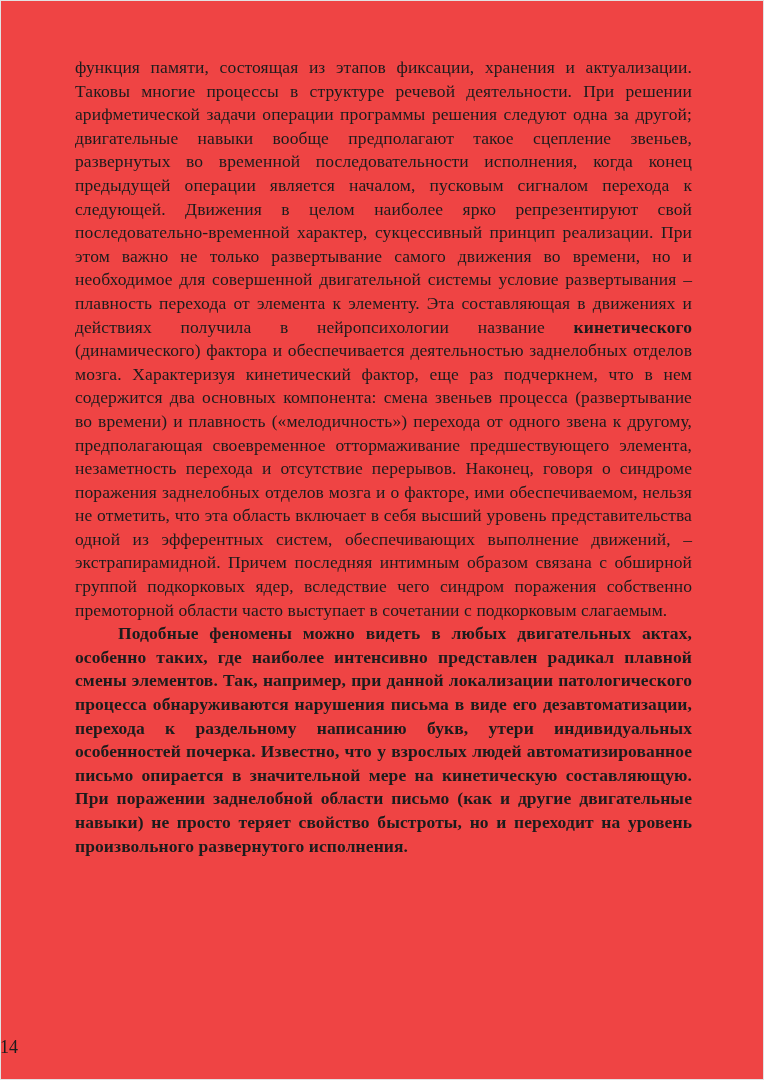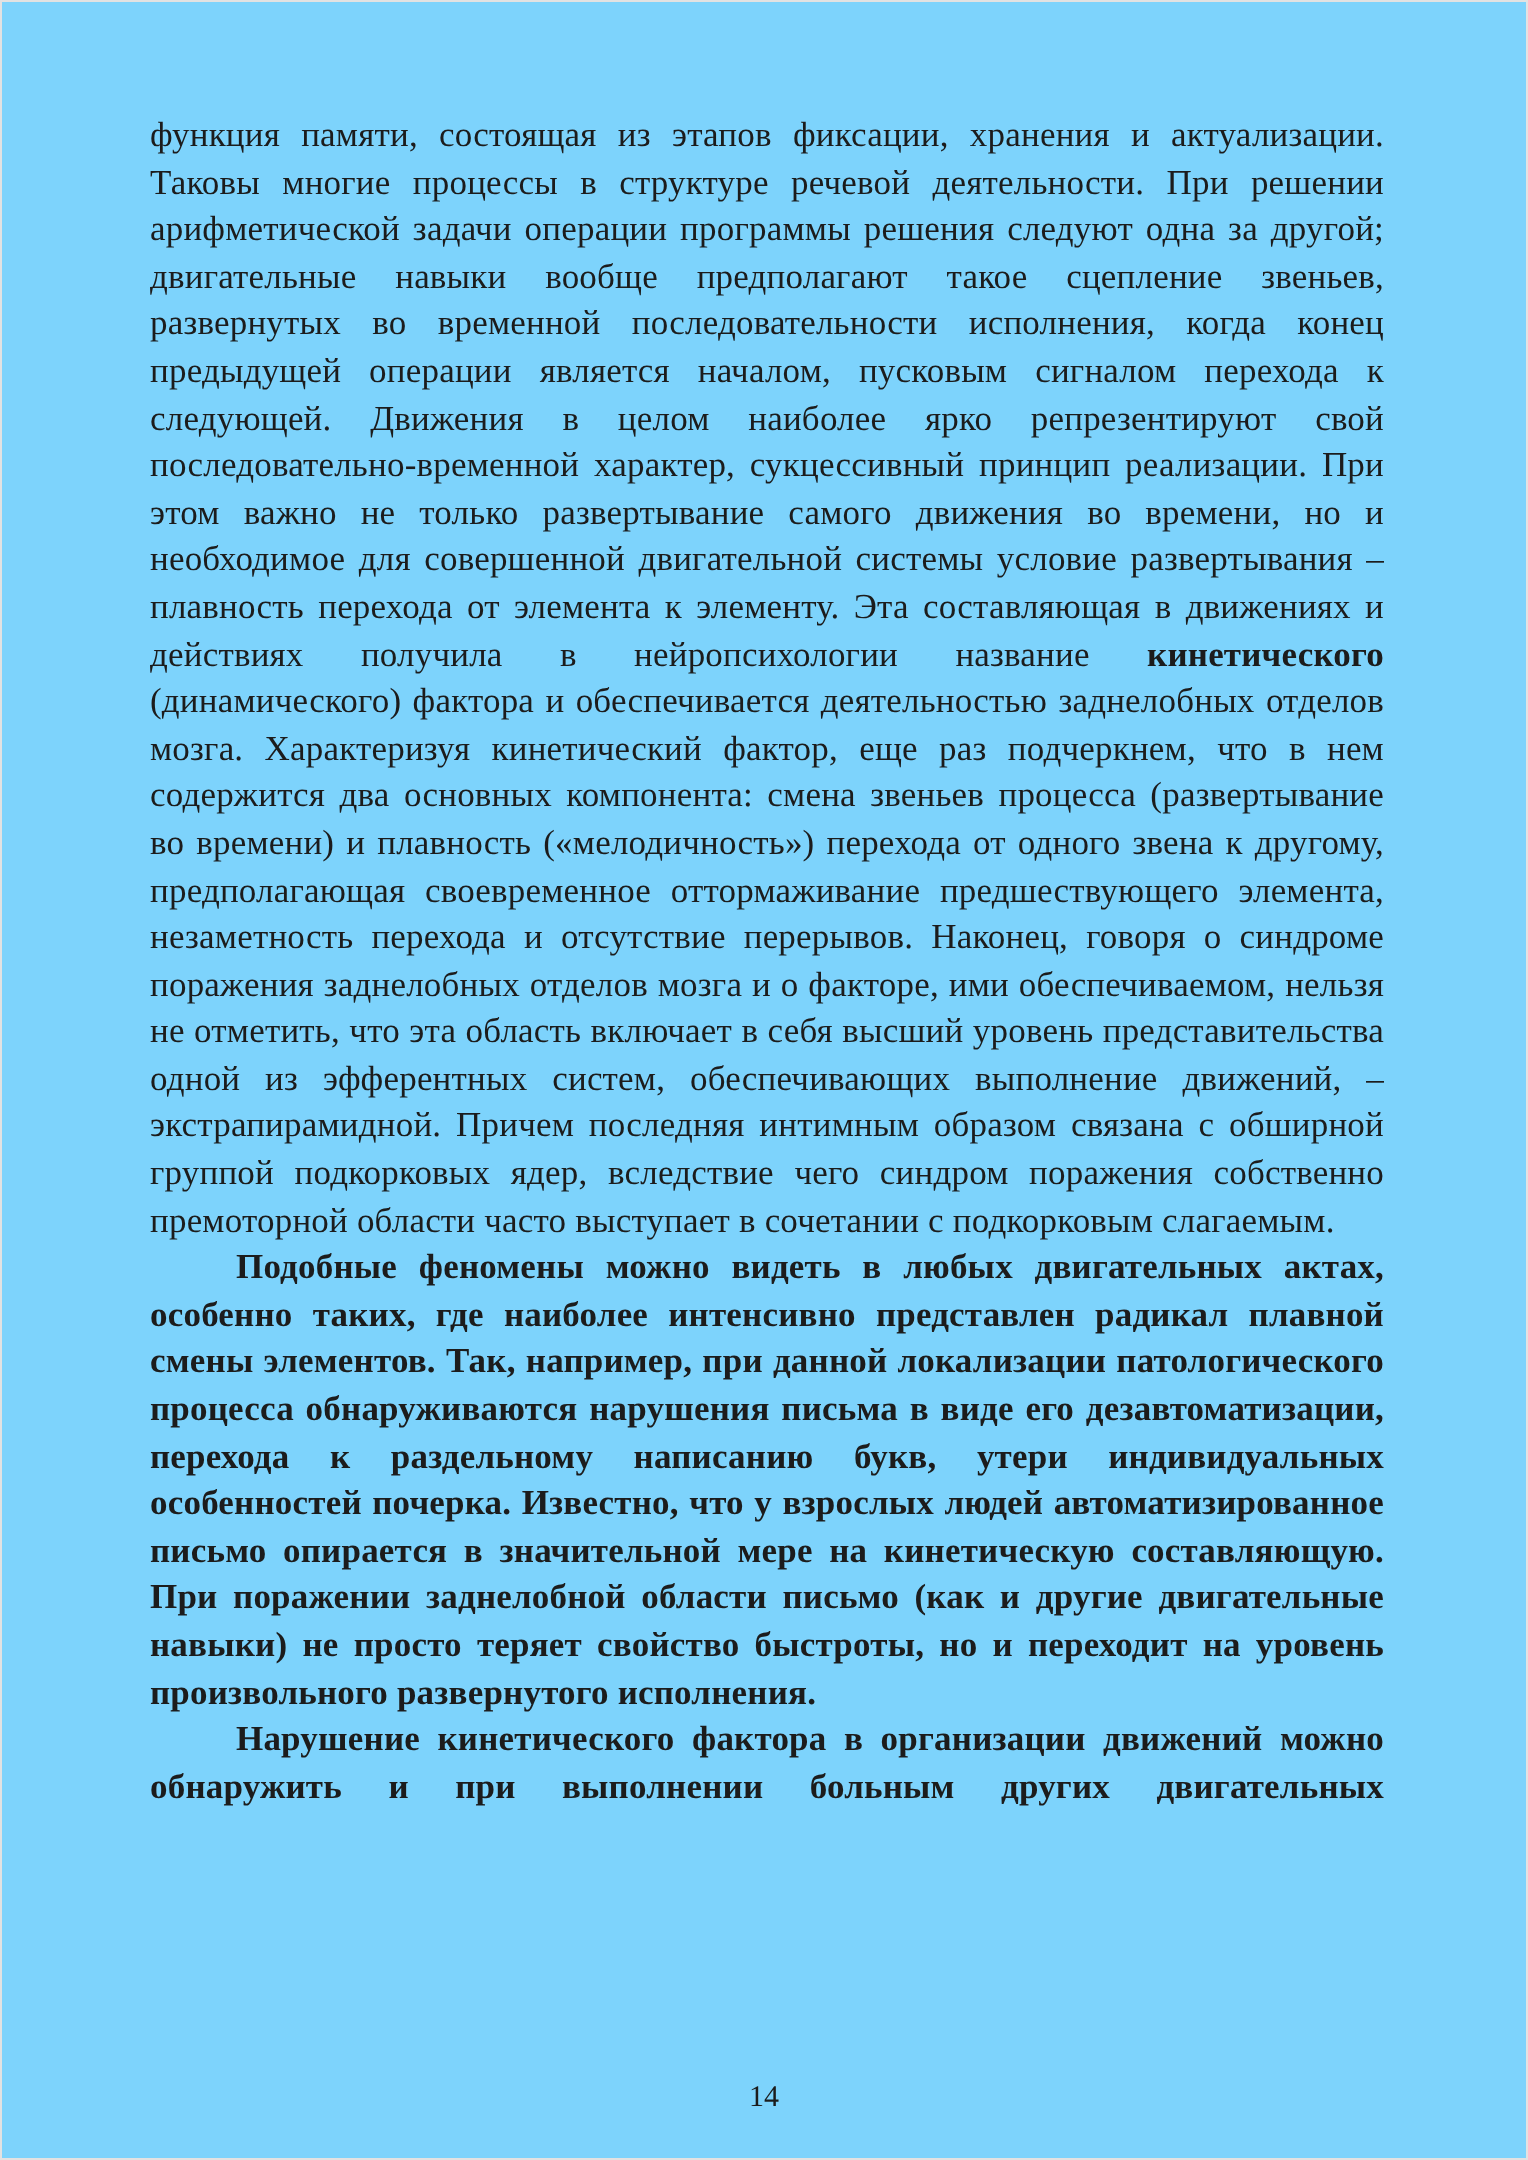--- a/index.html
+++ b/index.html
@@ -14,21 +14,21 @@
     color: #1c1c1c;
     position: relative;
     overflow: hidden;
   }
   .scan-page {
     position: absolute;
     left: 0;
     top: 0;
     width: 764px;
     height: 1080px;
-    background: #7dd3fc;
+    background: #ef4444;
     box-sizing: border-box;
     box-shadow: inset 0 0 0 1px #e2e2e2;
   }
   .text-block {
     position: absolute;
     left: 75px;
     top: 56px;
     width: 617px;
   }
   .text-block p {
@@ -46,28 +46,27 @@
     text-align-last: justify;
   }
   b.term {
     font-weight: bold;
   }
   .page-number {
     position: absolute;
     left: 0;
     bottom: 22px;
     width: 100%;
-    text-align: center;
-    font-size: 15px;
+    text-align: left;
+    font-size: 18px;
     color: #1c1c1c;
   }
 </style>
 </head>
 <body>
 
 <div class="scan-page">
   <div class="text-block">
     <p><span>функция памяти, состоящая из этапов фиксации, хранения и актуализации. Таковы многие процессы в структуре речевой деятельности. При решении арифметической задачи операции программы решения следуют одна за другой; двигательные навыки вообще предполагают такое сцепление звеньев, развернутых во временной последовательности исполнения, когда конец предыдущей операции является началом, пусковым сигналом перехода к следующей. Движения в целом наиболее ярко репрезентируют свой последовательно-временной характер, сукцессивный принцип реализации. При этом важно не только развертывание самого движения во времени, но и необходимое для совершенной двигательной системы условие развертывания – плавность перехода от элемента к элементу. Эта составляющая в движениях и действиях получила в нейропсихологии название </span><b class="term">кинетического</b><span> (динамического) фактора и обеспечивается деятельностью заднелобных отделов мозга. Характеризуя кинетический фактор, еще раз подчеркнем, что в нем содержится два основных компонента: смена звеньев процесса (развертывание во времени) и плавность («мелодичность») перехода от одного звена к другому, предполагающая своевременное оттормаживание предшествующего элемента, незаметность перехода и отсутствие перерывов. Наконец, говоря о синдроме поражения заднелобных отделов мозга и о факторе, ими обеспечиваемом, нельзя не отметить, что эта область включает в себя высший уровень представительства одной из эфферентных систем, обеспечивающих выполнение движений, – экстрапирамидной. Причем последняя интимным образом связана с обширной группой подкорковых ядер, вследствие чего синдром поражения собственно премоторной области часто выступает в сочетании с подкорковым слагаемым.</span></p>
     <p class="indent">Подобные феномены можно видеть в любых двигательных актах, особенно таких, где наиболее интенсивно представлен радикал плавной смены элементов. Так, например, при данной локализации патологического процесса обнаруживаются нарушения письма в виде его дезавтоматизации, перехода к раздельному написанию букв, утери индивидуальных особенностей почерка. Известно, что у взрослых людей автоматизированное письмо опирается в значительной мере на кинетическую составляющую. При поражении заднелобной области письмо (как и другие двигательные навыки) не просто теряет свойство быстроты, но и переходит на уровень произвольного развернутого исполнения.</p>
-    <p class="indent justify-last">Нарушение кинетического фактора в организации движений можно обнаружить и при выполнении больным других двигательных</p>
   </div>
   <div class="page-number">14</div>
 </div>
 
 </body></html>

